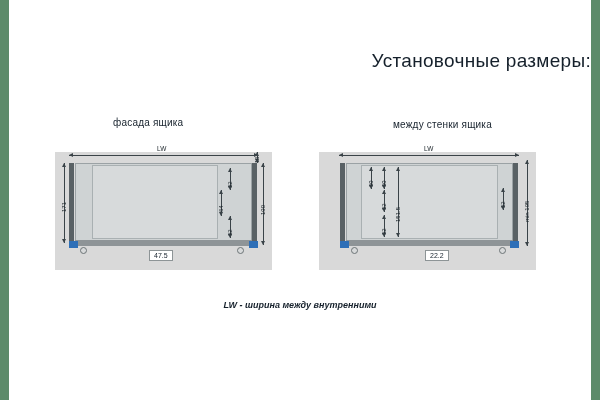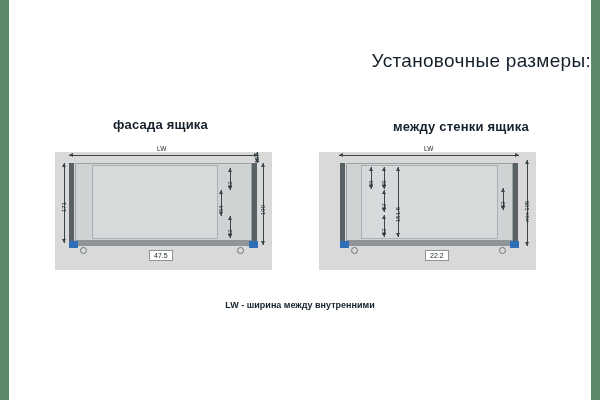--- a/index.html
+++ b/index.html
@@ -26,37 +26,38 @@
     position: absolute;
     left: 0; right: 0;
     top: 50px;
     text-align: right;
     font-size: 19px;
     color: #15202b;
     letter-spacing: 0.3px;
   }
   .sub-left, .sub-right {
     position: absolute;
-    font-size: 13px;
-    font-weight: bold;
+    font-size: 10px;
+    font-weight: normal;
     color: #16212c;
     letter-spacing: .2px;
   }
   .sub-left { left: 104px; top: 117px; }
   .sub-right { left: 384px; top: 119px; }
 
   .caption {
     position: absolute;
     left: 0; right: 0;
     top: 298px;
     text-align: center;
     font-size: 9px;
     font-weight: bold;
     color: #16212c;
     line-height: 15px;
+    font-style: italic;
   }
 
   
   .panel {
     position: absolute;
     background: #d9d9d9;
   }
   .drawer-body {
     position: absolute;
     background: #cfd3d4;

